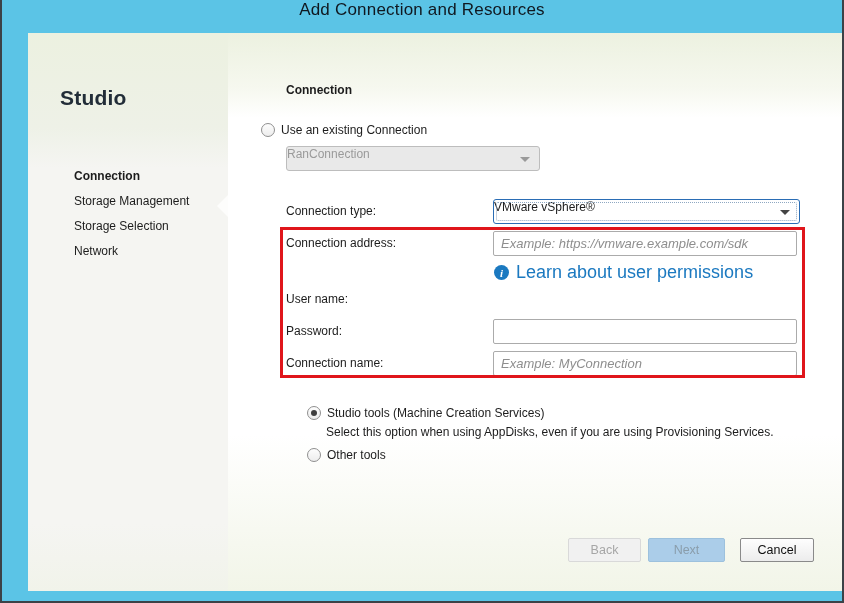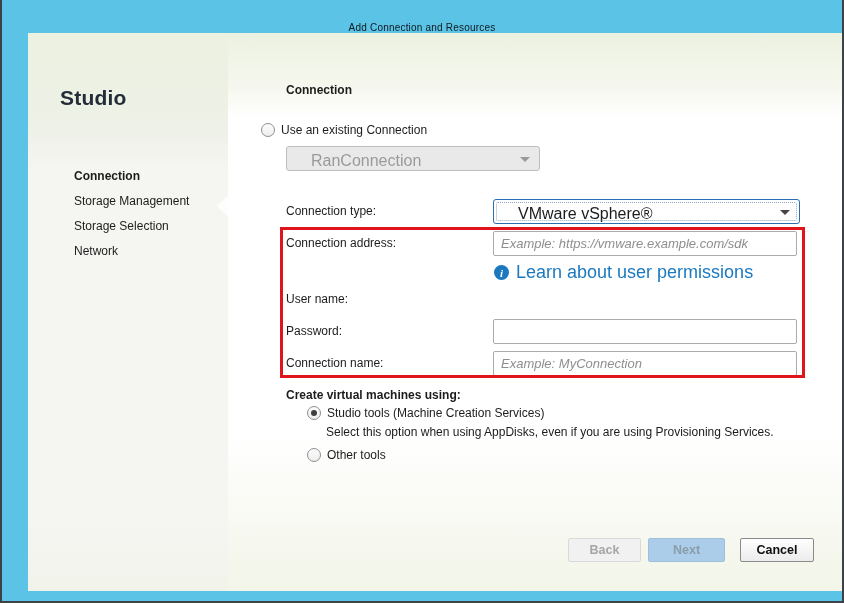--- a/index.html
+++ b/index.html
@@ -10,22 +10,22 @@
     position: relative;
     width: 844px; height: 603px;
     background: #5bc4e6;
     border-left: 2px solid #3c4247;
     border-right: 2px solid #3c4247;
     border-bottom: 2px solid #3c4247;
     overflow: hidden;
   }
   .titlebar {
     position: absolute; left:0; top:0; right:0; height:33px;
-    display:flex; align-items:flex-end; justify-content:center;
-    color:#101820; font-size:10px; letter-spacing:.2px;
+    display:flex; align-items:flex-start; justify-content:center;
+    color:#101820; font-size:17px; letter-spacing:.2px;
   }
   .dialog {
     position:absolute; left:8px; top:33px; width:836px; height:558px;
     background: linear-gradient(180deg,#ecf1e0 0px,#f6f8ef 55px,#ffffff 85px,#ffffff 72%,#f2f5e8 100%);
     margin-left: 18px;
   }
   .sidebar {
     position:absolute; left:0; top:0; width:200px; height:100%;
     background: linear-gradient(180deg,#ecf1e0 0px,#eef1e7 95px,#f5f5f2 135px,#f5f5f2 88%,#f1f3ea 100%);
   }
@@ -55,22 +55,22 @@
   .tb {
     position:absolute; height:25px;
     border:1px solid #ababab; border-radius:2px; background:#fff;
     font-family:"Liberation Sans", sans-serif; font-size:13px; color:#222;
     padding:0 7px; outline:none;
   }
   .tb::placeholder { font-style:italic; color:#8e8e8e; opacity:1; }
 
   .select {
     position:absolute; height:25px; border-radius:3px;
-    display:flex; align-items:flex-end; padding:0 24px;
-    font-size:16px;
+    display:flex; align-items:flex-start; padding:0 0;
+    font-size:12px;
   }
   .select .arrow {
     position:absolute; right:9px; top:10px; width:0; height:0;
     border-left:5px solid transparent; border-right:5px solid transparent;
     border-top:5px solid #444;
   }
   .select.disabled {
     background:#e9e9e9; border:1px solid #bdbdbd; color:#9a9a9a;
   }
   .select.disabled .arrow { border-top-color:#9a9a9a; }
@@ -104,21 +104,21 @@
     width:15px; height:15px; border-radius:50%; background:#1b79c0;
     color:#fff; font-size:11px; font-weight:bold; font-style:italic;
     display:flex; align-items:center; justify-content:center; flex:0 0 auto;
     font-family:"Liberation Serif", serif;
   }
   .link { font-size:18px; color:#1b79c0; text-decoration:none; white-space:nowrap; }
 
   .btn {
     position:absolute; height:24px; border-radius:2px;
     font-family:"Liberation Sans", sans-serif; font-size:12.5px;
-    display:flex; align-items:center; justify-content:center;font-weight:bold;
+    display:flex; align-items:center; justify-content:center;
   }
   .btn-back { left:340px; top:505px; width:73px;
     background:#f1f1f1; border:1px solid #d9d9d9; color:#a6a6a6; }
   .btn-next { left:420px; top:505px; width:77px;
     background:#abcde9; border:1px solid #9dc1dd; color:#8a9dab; }
   .btn-cancel { left:512px; top:505px; width:74px;
     background:linear-gradient(180deg,#fefefe,#ececec); border:1px solid #8a8a8a; color:#101010; }
 </style>
 </head>
 <body>
@@ -173,21 +173,20 @@
       </div>
 
       <div class="abs lbl" style="left:58px; top:259px;">User name:</div>
 
       <div class="abs lbl" style="left:58px; top:291px;">Password:</div>
       <input class="tb" type="password" style="left: 265px; top: 286px; width: 304px;">
 
       <div class="abs lbl" style="left:58px; top:323px;">Connection name:</div>
       <input class="tb" style="left: 265px; top: 318px; width: 304px;" placeholder="Example: MyConnection">
 
-      <div class="abs lbl bold" style="left:58px; top:355px;">Create virtual machines using:</div>
 
       <div class="abs radio-row" style="left:79px; top:373px;">
         <span class="radio selected"></span>
         <span class="rlabel">Studio tools (Machine Creation Services)</span>
       </div>
       <div class="abs lbl" style="left:98px; top:392px;">Select this option when using AppDisks, even if you are using Provisioning Services.</div>
 
       <div class="abs radio-row" style="left:79px; top:415px;">
         <span class="radio"></span>
         <span class="rlabel">Other tools</span>

